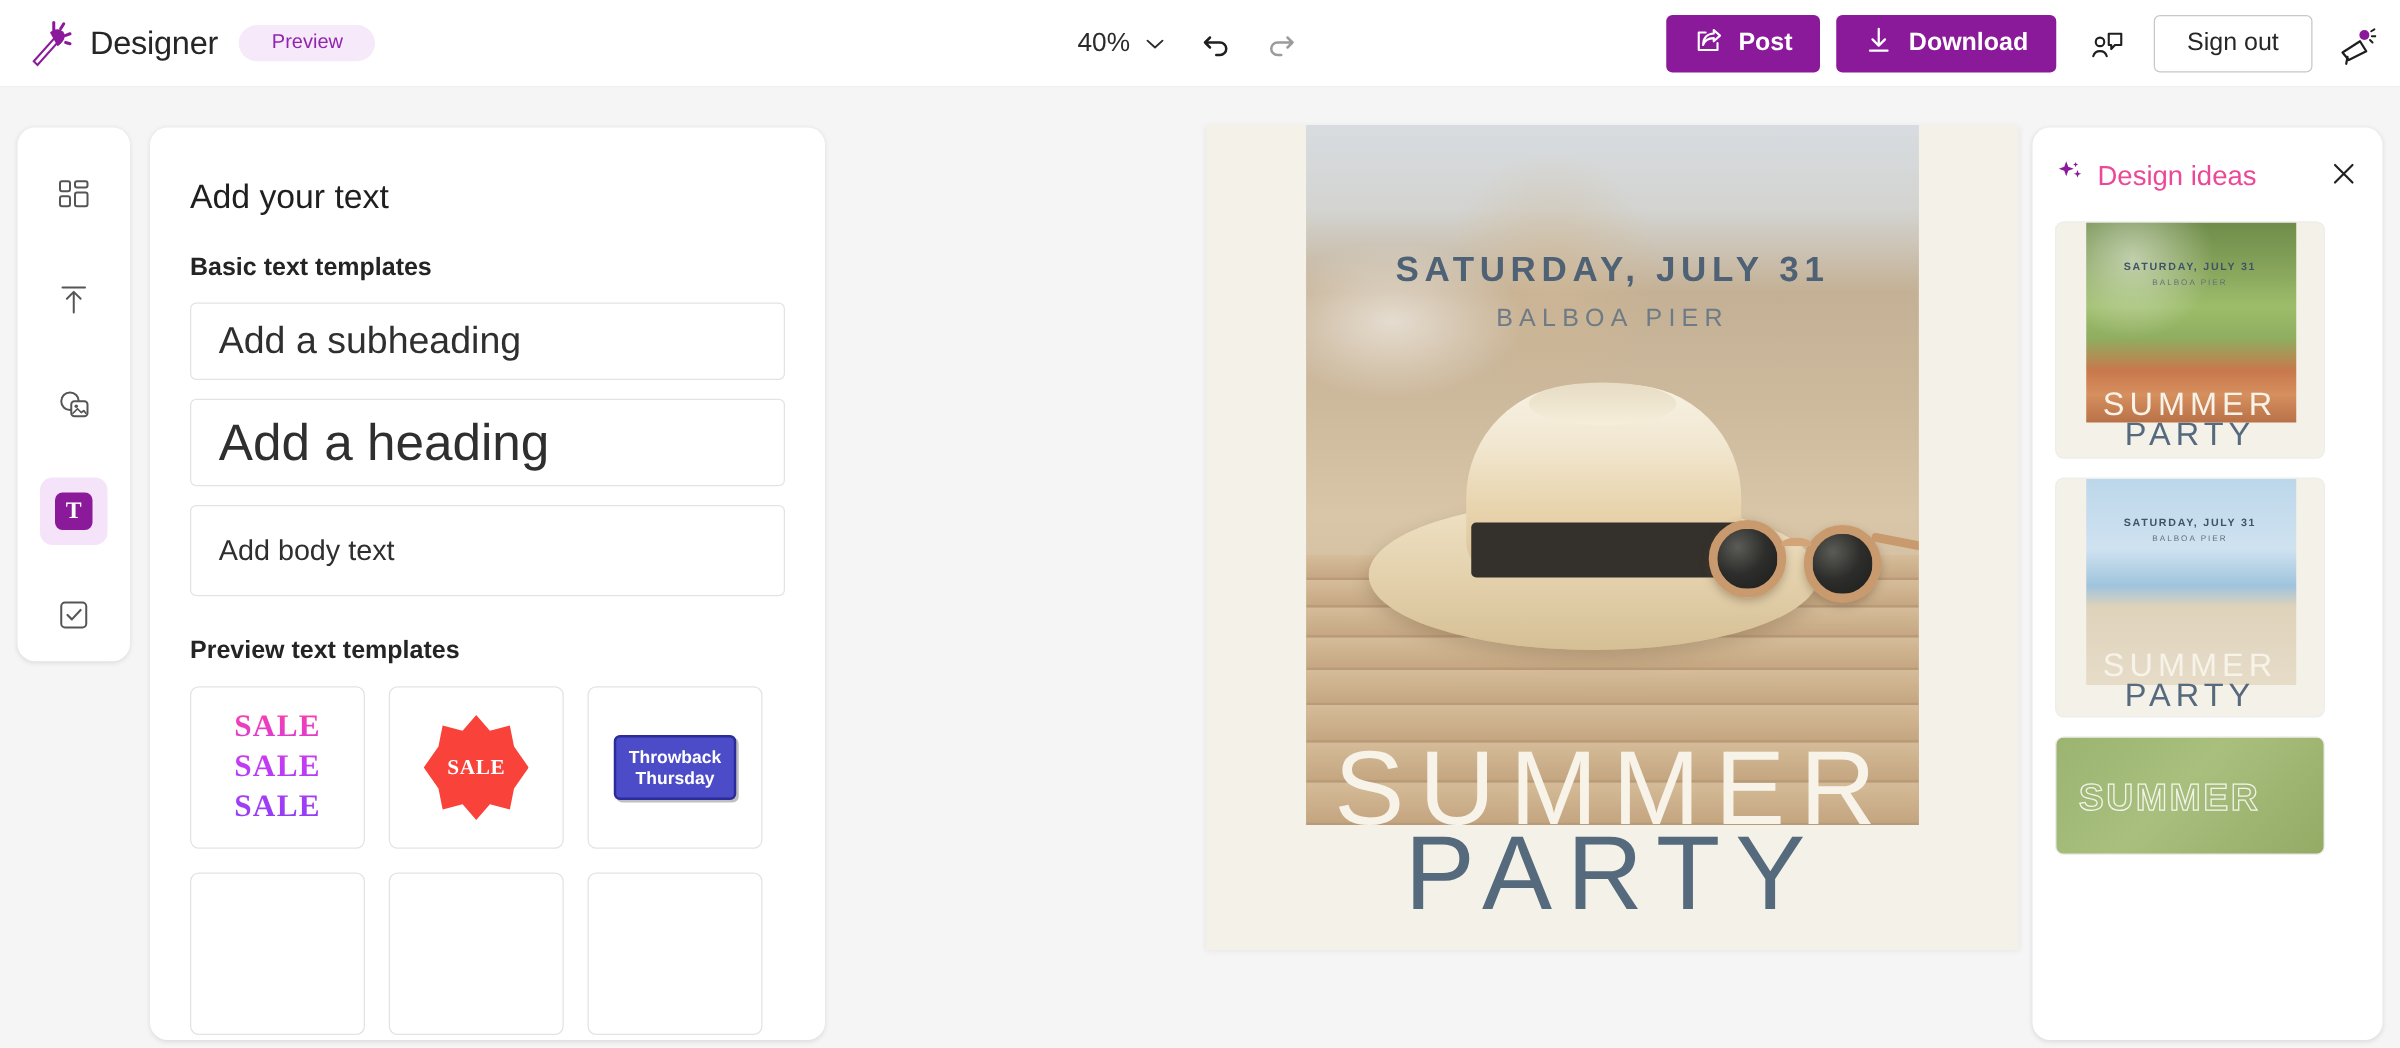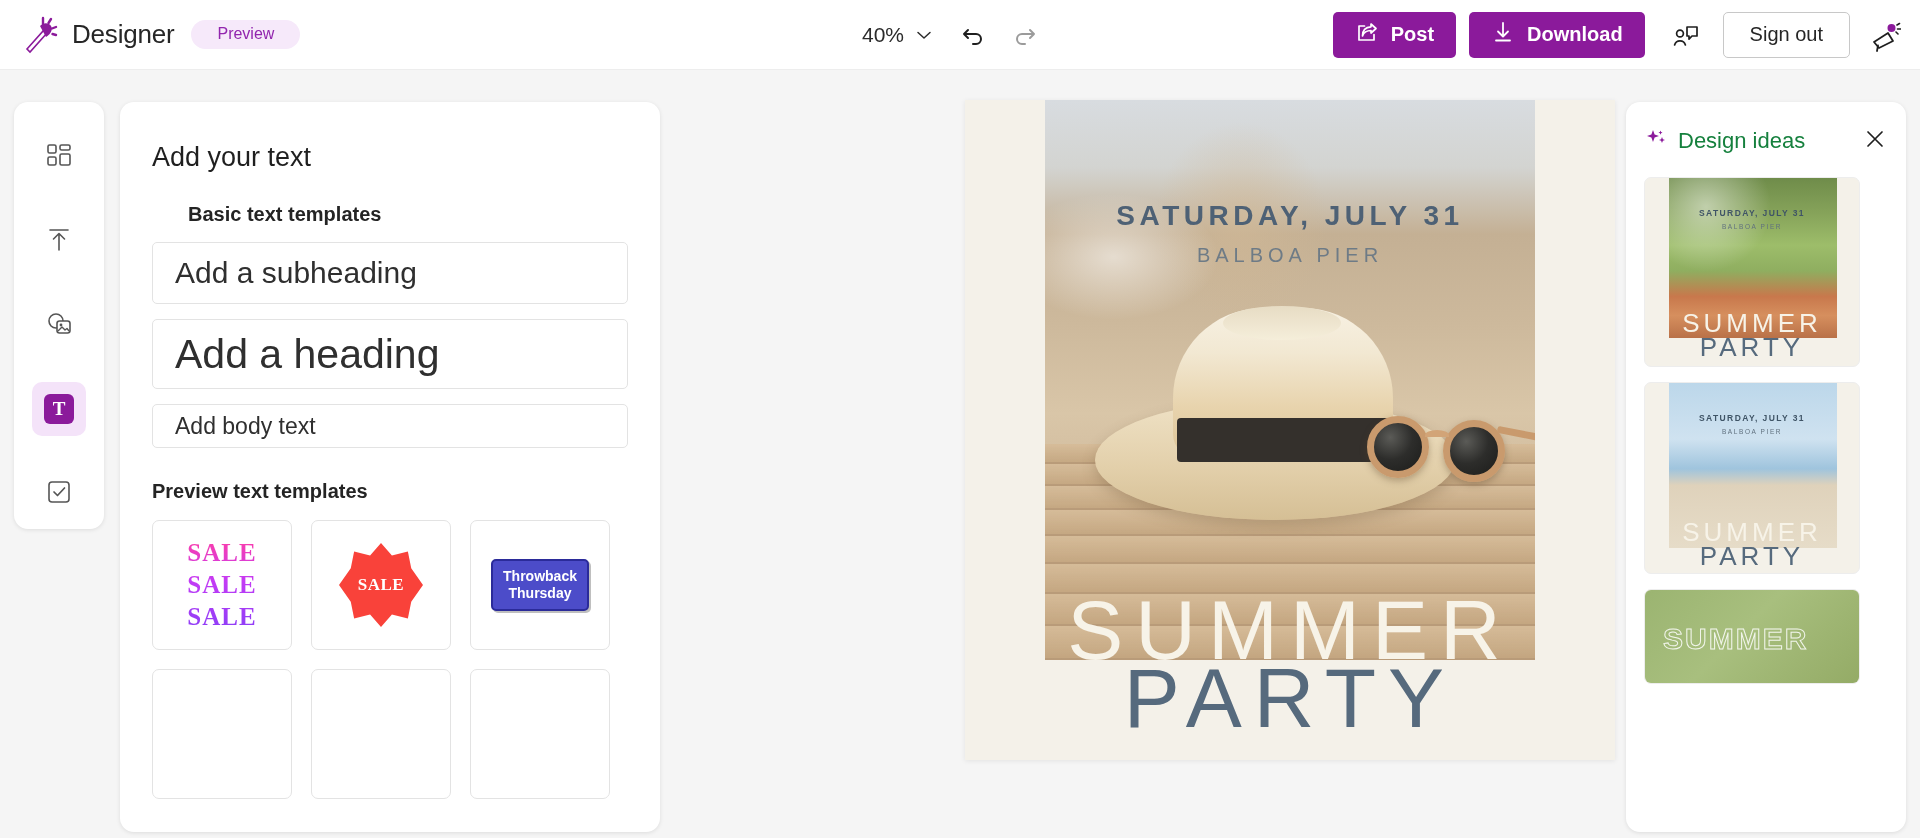--- a/index.html
+++ b/index.html
@@ -102,31 +102,31 @@
   
   .panel {
     position: absolute; left: 120px; top: 32px;
     width: 540px; height: 730px;
     background: #ffffff; border-radius: 14px;
     box-shadow: 0 1px 4px rgba(0,0,0,.10);
     overflow: hidden;
   }
   .panel-inner { padding: 40px 32px 0 32px; height: 100%; overflow: hidden; }
   .panel-title { font-size: 27px; color: #1f1f1f; font-weight: 400; margin-bottom: 30px; }
-  .section-label { font-size: 20px; font-weight: 600; color: #242424; margin-bottom: 16px; margin-left: 36px; }
+  .section-label { font-size: 20px; font-weight: 600; color: #242424; margin-bottom: 16px; }
   .tmpl-field {
     border: 1px solid #e3e3e3; border-radius: 5px;
     background: #fff; cursor: pointer;
     display: flex; align-items: center;
     padding: 0 22px; margin-bottom: 15px;
     color: #2f2f2f;
   }
   .tmpl-heading { height: 70px; font-size: 41px; font-weight: 400; }
   .tmpl-sub { height: 62px; font-size: 30px; font-weight: 400; }
-  .tmpl-body { height: 44px; font-size: 23px; font-weight: 400; }
+  .tmpl-body { height: 73px; font-size: 23px; font-weight: 400; }
   .adv-label { font-size: 20px; font-weight: 600; color: #242424; margin: 32px 0 17px; }
   .adv-grid { display: grid; grid-template-columns: repeat(3, 140px); gap: 19px; }
   .adv-cell {
     width: 140px; height: 130px;
     border: 1px solid #e3e3e3; border-radius: 7px;
     background: #fff; cursor: pointer;
     display: flex; align-items: center; justify-content: center;
     overflow: hidden;
   }
   .sale-stack {
@@ -250,21 +250,21 @@
 
   
   .ideas {
     position: absolute; right: 14px; top: 32px;
     width: 280px; height: 730px;
     background: #ffffff; border-radius: 14px;
     box-shadow: 0 1px 4px rgba(0,0,0,.10);
     overflow: hidden;
   }
   .ideas-head { display: flex; align-items: center; padding: 22px 16px 10px 20px; }
-  .ideas-title { font-size: 22px; color: #15803d; margin-left: 10px; flex: 1; }
+  .ideas-title { font-size: 22px; color: #ec4899; margin-left: 10px; flex: 1; }
   .close-btn { background: none; border: none; cursor: pointer; padding: 4px; }
   .ideas-list { padding: 10px 18px 0 18px; display: flex; flex-direction: column; gap: 15px; }
   .idea-card {
     width: 216px; border-radius: 7px; border: 1px solid #ededed;
     background: #f4f1e9; cursor: pointer; overflow: hidden;
     position: relative;
   }
   .idea-a { height: 190px; }
   .idea-b { height: 192px; }
   .idea-c { height: 95px; }

